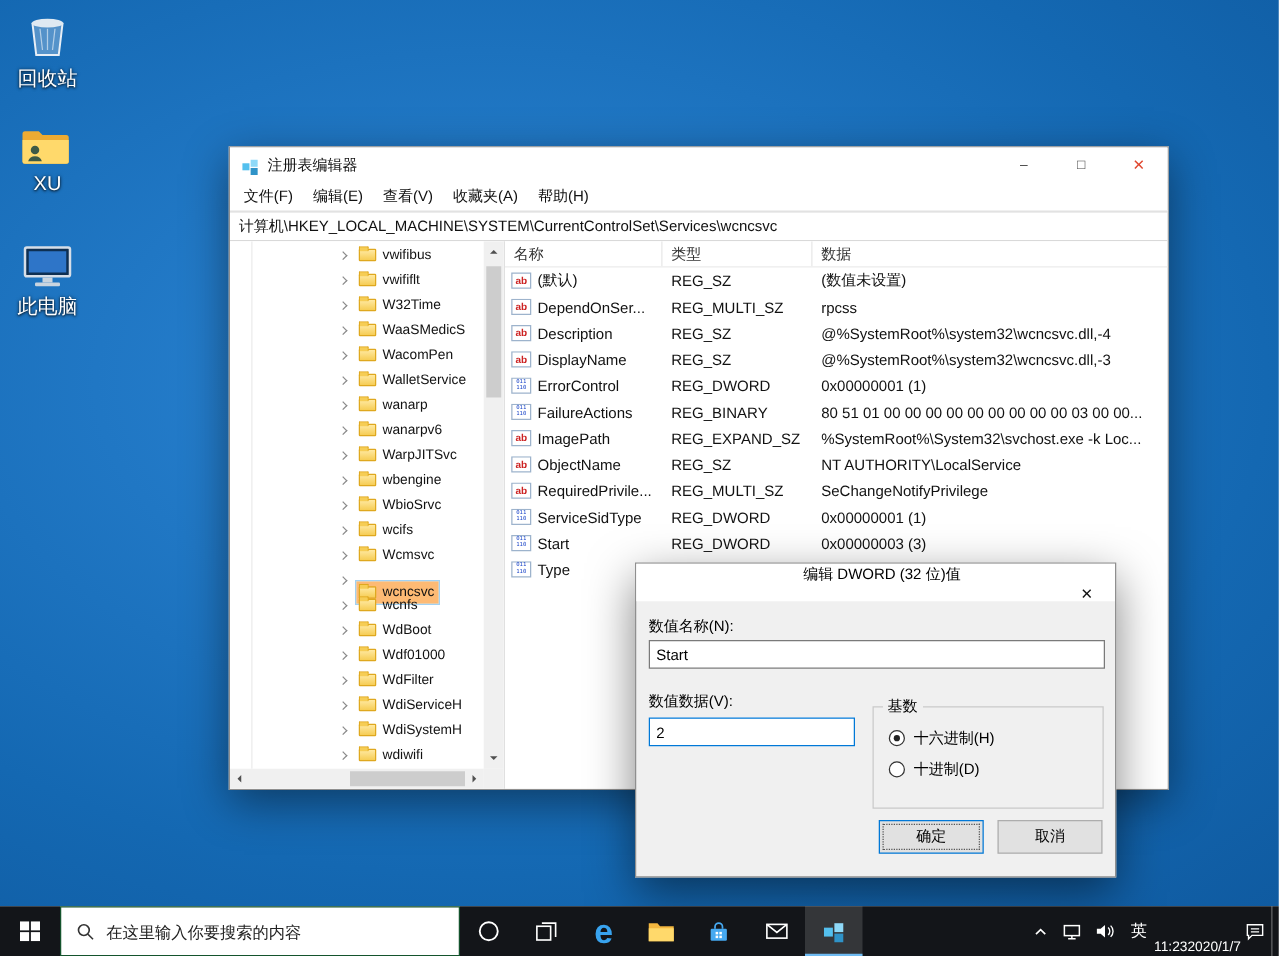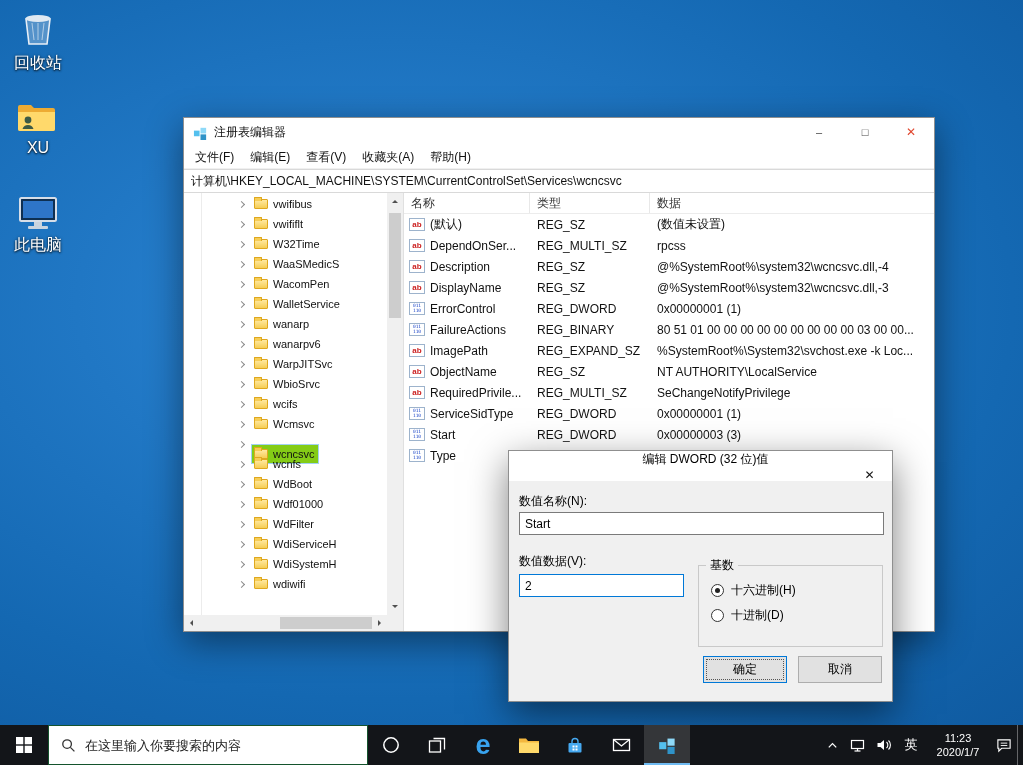--- a/index.html
+++ b/index.html
@@ -33,25 +33,25 @@
   .addressbar { height:24px; padding:0; }
   .addressbar input { width:100%; height:24px; border:1px solid #d9d9d9; border-left:none; border-right:none;
     padding:0 7px; font:12px "Liberation Sans","DejaVu Sans",sans-serif; color:#111; background:#fff; outline:none; }
 
   .content { position:absolute; left:0; right:0; top:75px; bottom:0; display:flex; }
 
   
   .tree-pane { position:relative; width:220px; height:100%; border-right:1px solid #e0e0e0; overflow:hidden; background:#fff; }
   .tree-guide { position:absolute; left:17px; top:0; bottom:16px; border-left:1px solid #ececec; }
   .tree-items { position:absolute; left:0; top:1px; right:16px; bottom:16px; overflow:hidden; }
-  .tree-row { height:20px; display:flex; align-items:center; padding-left:55px; white-space:nowrap; }
+  .tree-row { height:20px; display:flex; align-items:center; padding-left:88px; white-space:nowrap; }
   .chev { width:5px; height:5px; border-right:1.4px solid #8a8a8a; border-bottom:1.4px solid #8a8a8a;
     transform:rotate(-45deg); margin-right:8px; flex:none; }
   .hl { display:flex; align-items:center; height:18px; padding:0 3px 0 2px; }
-  .tree-row.sel .hl { background:#84cc16; outline:1px solid #a2d1f2;margin-top:20px; }
+  .tree-row.sel .hl { background:#fdba74; outline:1px solid #a2d1f2;margin-top:20px; }
   .folder { position:relative; width:14px; height:10px; flex:none;
     background:linear-gradient(#ffe9a2,#f6cd55); border:1px solid #dfa81f; border-radius:1px; }
   .folder::before { content:""; position:absolute; top:-3px; left:-1px; width:6px; height:3px;
     background:#f6cd55; border:1px solid #dfa81f; border-bottom:none; border-radius:1px 1px 0 0; }
   .tlabel { margin-left:5px; font-size:11px; color:#111; }
 
   
   .vscroll { position:absolute; top:0; right:0; bottom:16px; width:16px; background:#f0f0f0; }
   .hscroll { position:absolute; left:0; right:16px; bottom:0; height:16px; background:#f0f0f0; }
   .corner { position:absolute; right:0; bottom:0; width:16px; height:16px; background:#f0f0f0; }
@@ -115,21 +115,21 @@
   .tb-search svg { margin:0 9px 0 12px; flex:none; }
   .search-input { border:none; outline:none; flex:1; font:13px "Liberation Sans","DejaVu Sans",sans-serif; background:transparent; }
   .search-input::placeholder { color:#222; opacity:1; }
   .tb-btn { width:46px; display:flex; align-items:center; justify-content:center; }
   .tb-btn.active { background:rgba(255,255,255,.14); border-bottom:2px solid #6fbbf2; }
   .edge-e { font-size:27px; font-weight:bold; color:#38a3ef; line-height:27px; }
   .tb-spacer { flex:1; }
   .tray { display:flex; align-items:stretch; }
   .tray-btn { width:26px; display:flex; align-items:center; justify-content:center; }
   .tray-btn.ime { width:28px; color:#fff; font-size:13px; }
-  .tray-clock { width:66px; display:flex; flex-direction:column; align-items:center;
+  .tray-clock { width:66px; display:flex; flex-direction:row; align-items:flex-end;
     justify-content:center; color:#fff; font-size:11px; line-height:14px; }
   .show-desktop { width:6px; border-left:1px solid rgba(255,255,255,.35); }
 </style>
 </head>
 <body>
 
 <div class="desktop">
 
   <div class="desk-icon" style="left:6px; top:6px;">
     <svg width="44" height="44" viewBox="0 0 44 44">
@@ -247,20 +247,27 @@
               <span class="hl">
                 <span class="folder"></span>
                 <span class="tlabel">wanarpv6</span>
               </span>
             </div>
             <div class="tree-row">
               <span class="chev"></span>
               <span class="hl">
                 <span class="folder"></span>
                 <span class="tlabel">WarpJITSvc</span>
+              </span>
+            </div>
+            <div class="tree-row">
+              <span class="chev"></span>
+              <span class="hl">
+                <span class="folder"></span>
+                <span class="tlabel">wbengine</span>
               </span>
             </div>
             <div class="tree-row">
               <span class="chev"></span>
               <span class="hl">
                 <span class="folder"></span>
                 <span class="tlabel">WbioSrvc</span>
               </span>
             </div>
             <div class="tree-row">

